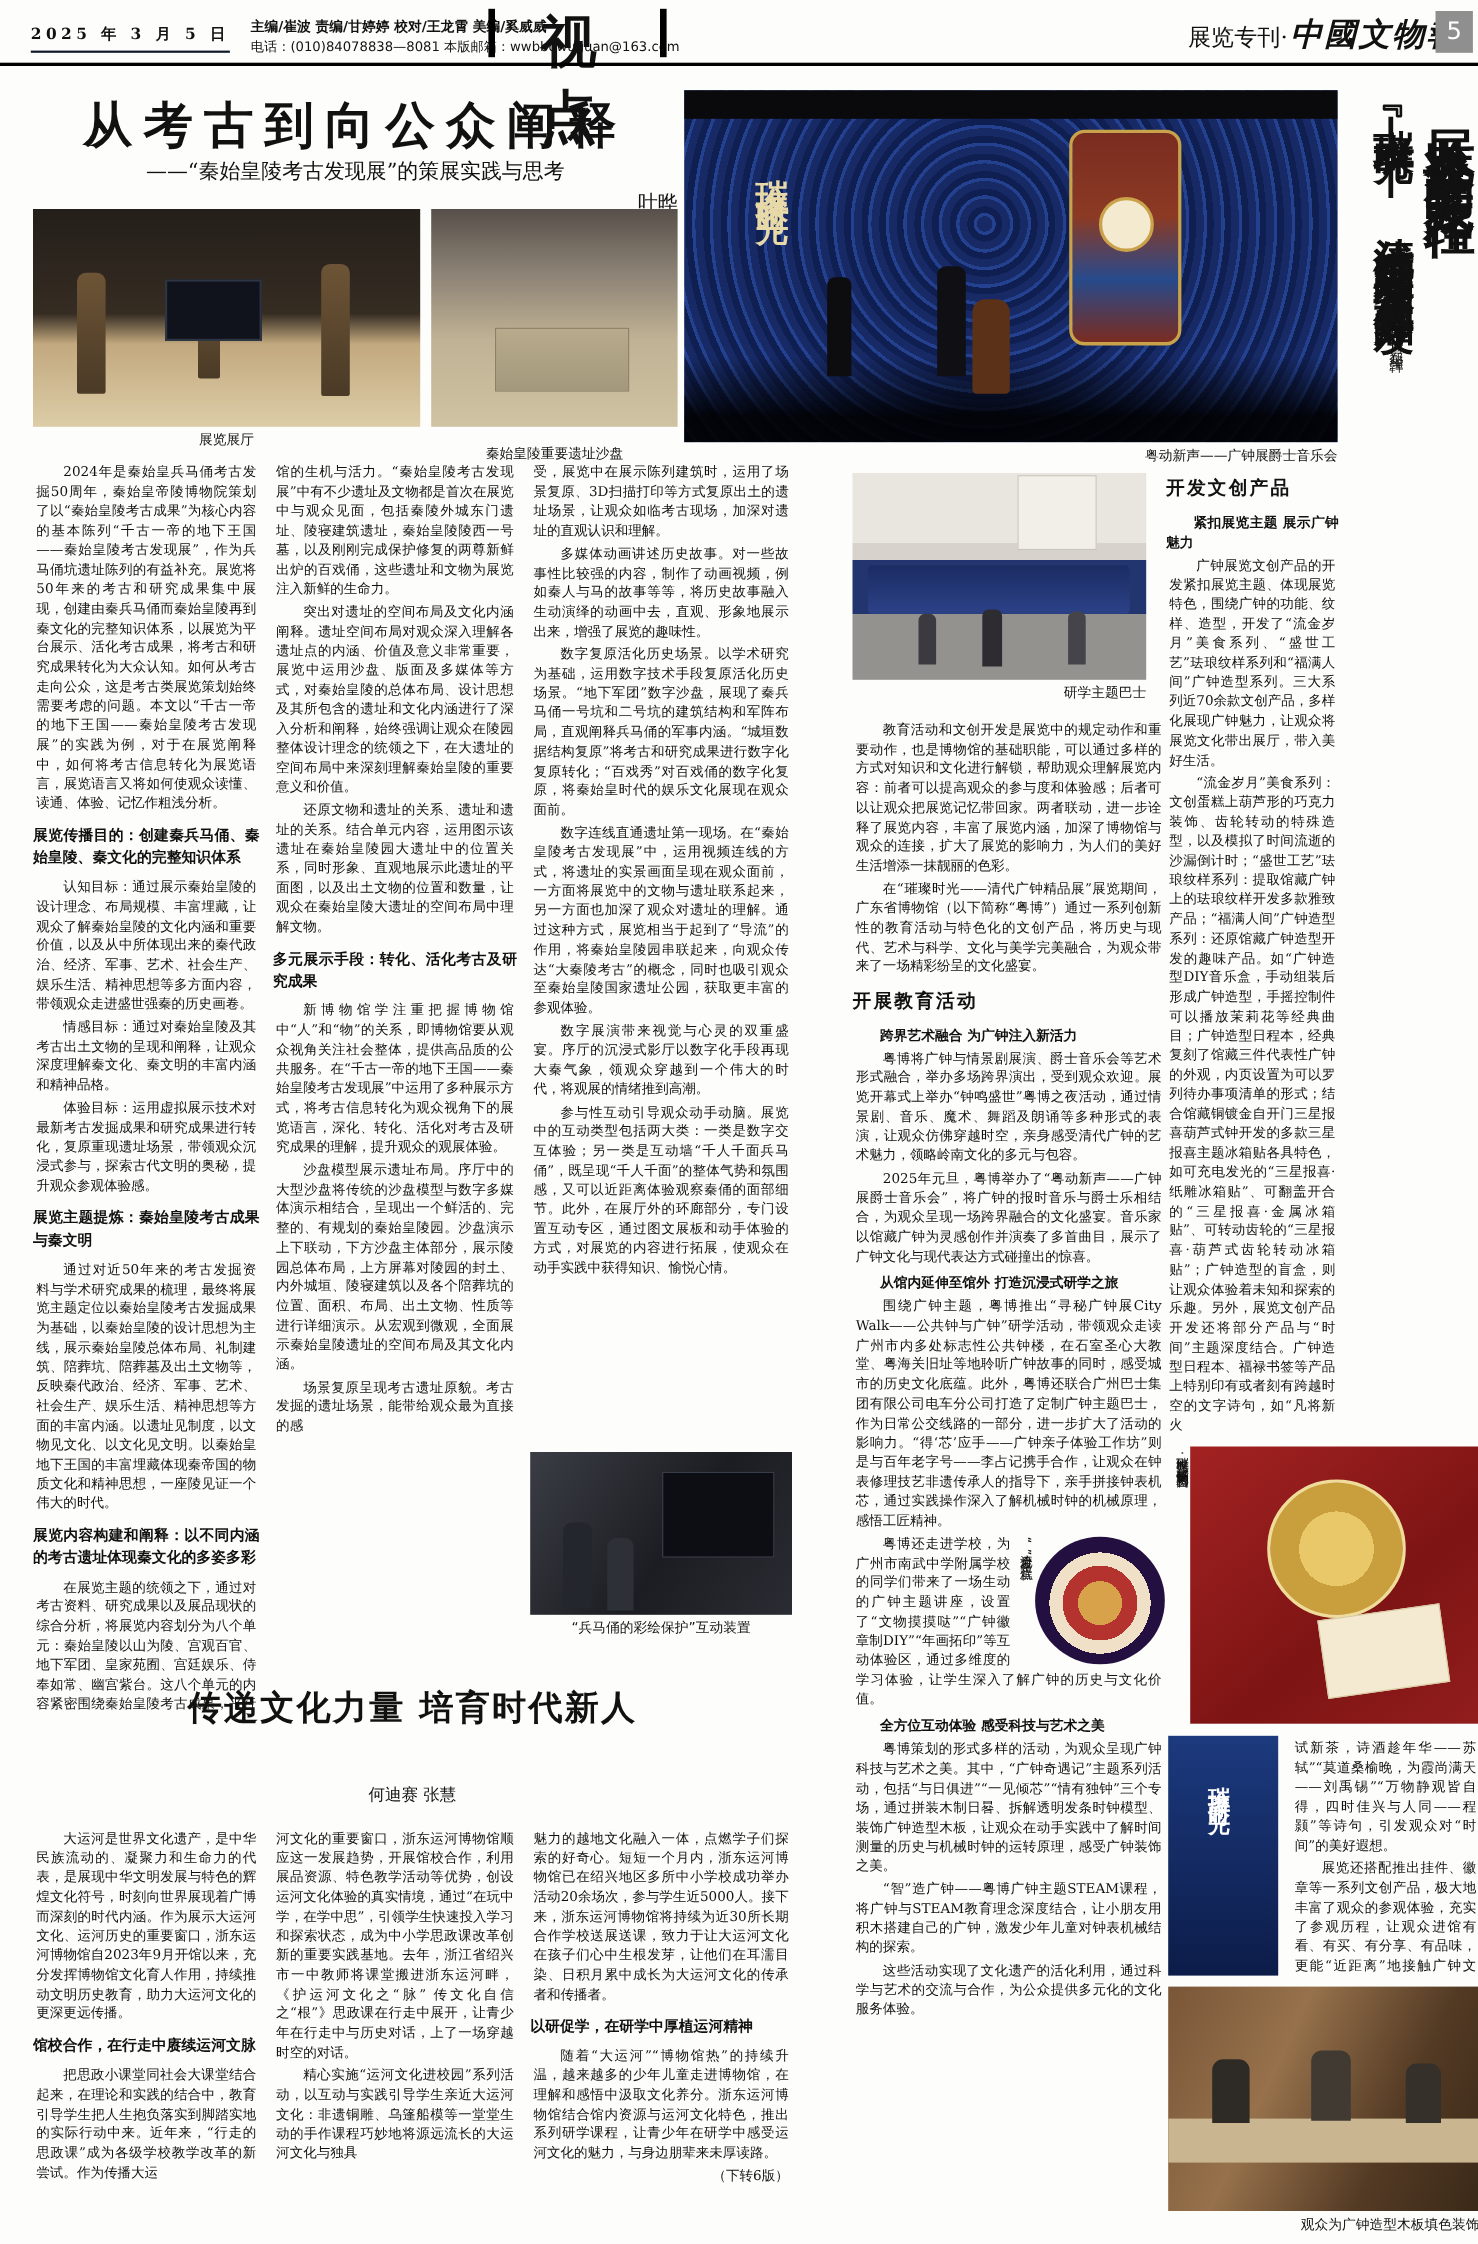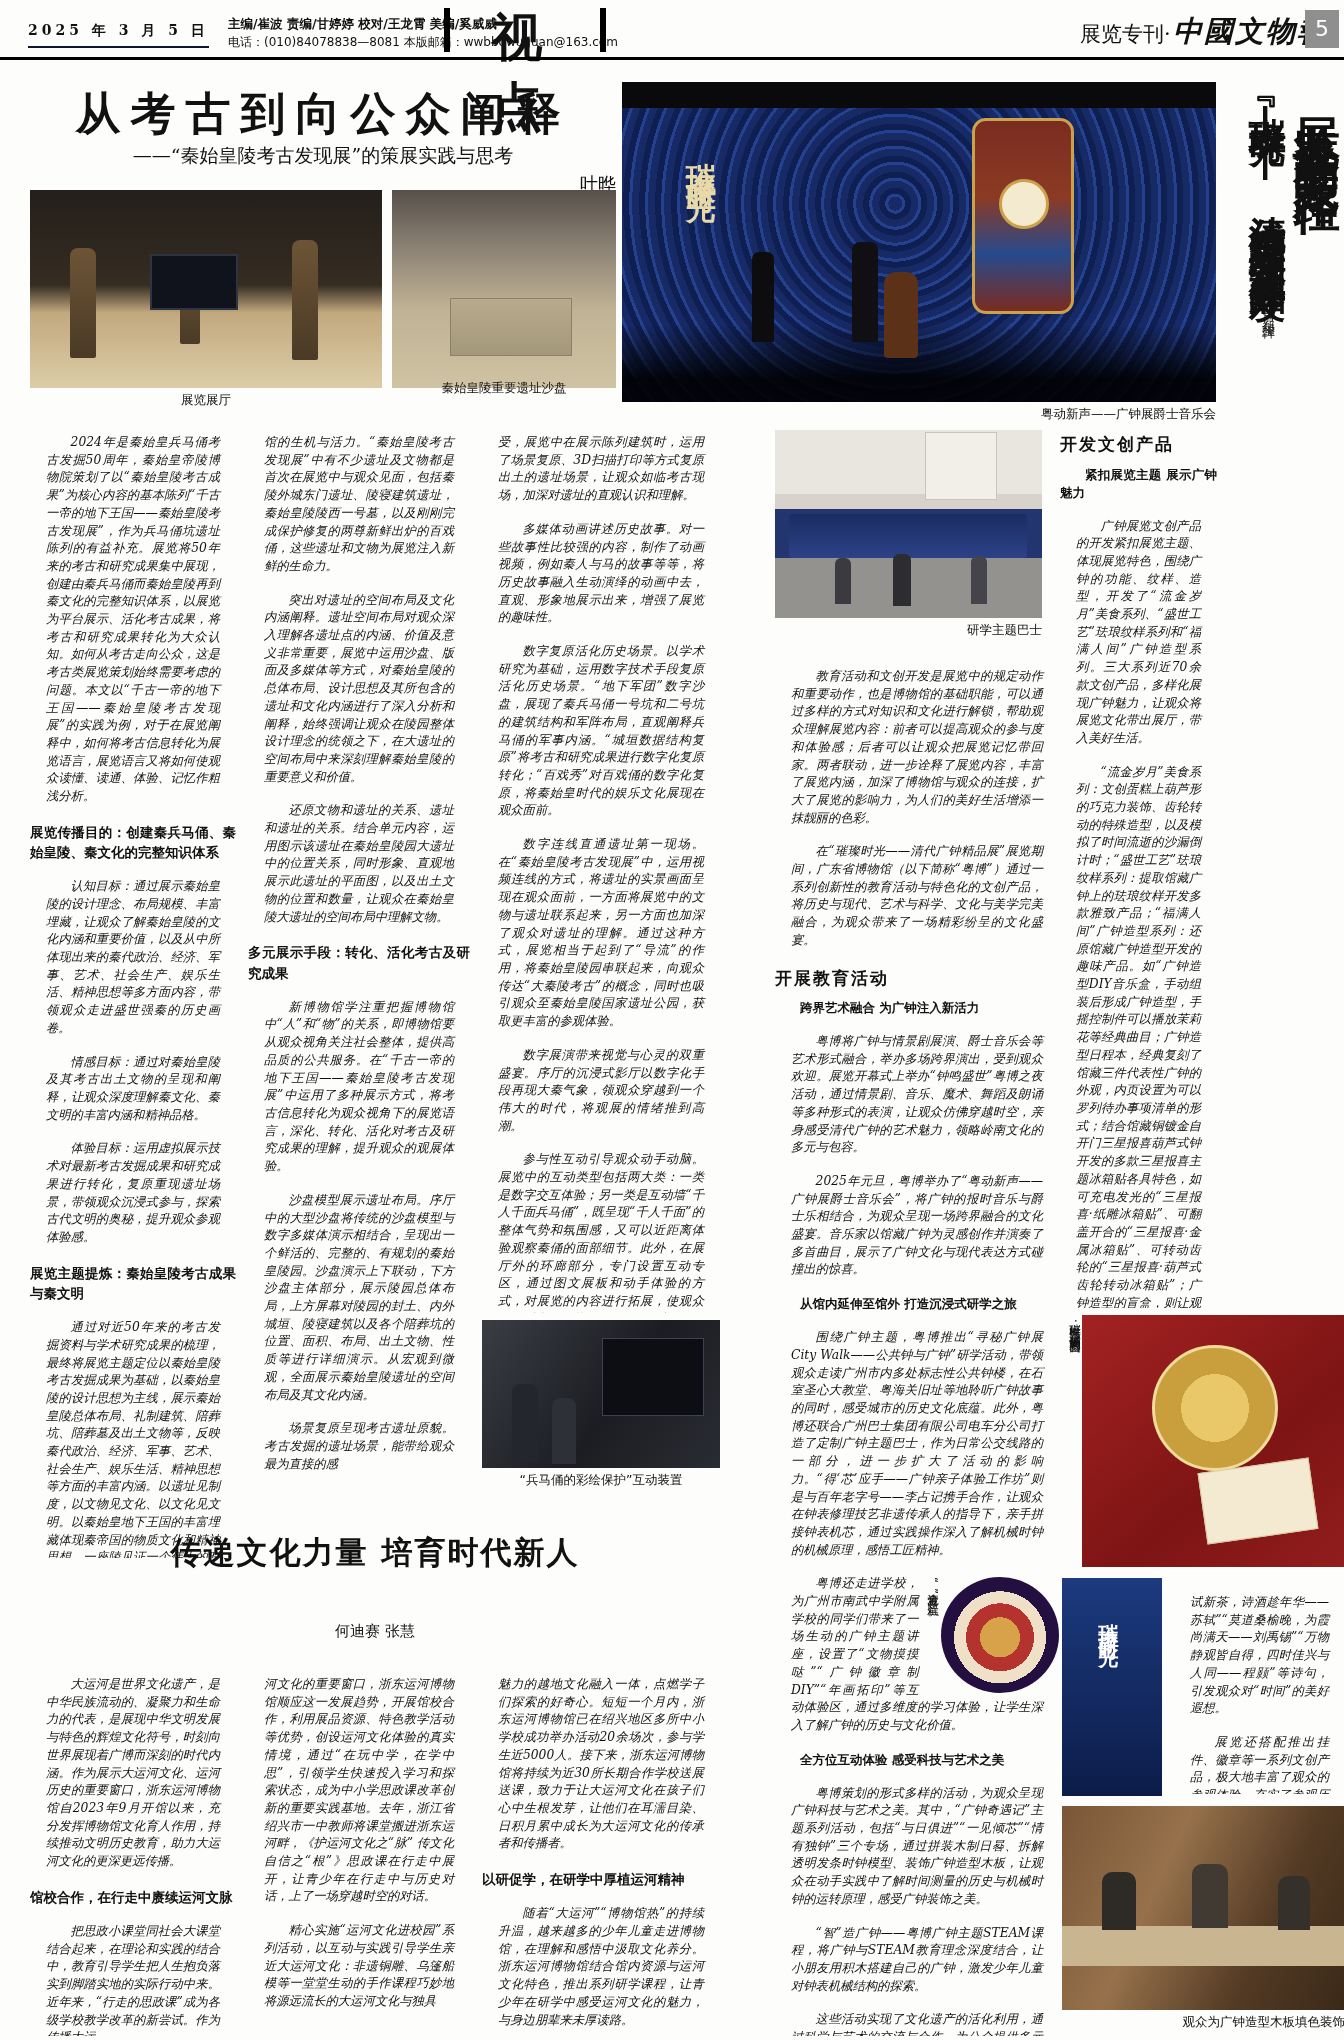--- a/index.html
+++ b/index.html
@@ -13,21 +13,21 @@
   .hdr-bar{position:absolute;top:8px;width:6px;height:44px;background:#000;}
   .hdr-mast{position:absolute;left:462px;top:4px;width:128px;text-align:center;font-size:51px;font-weight:bold;
             font-family:"DejaVu Sans","Liberation Sans",sans-serif;letter-spacing:18px;}
   .hdr-edition{position:absolute;left:1080px;top:20px;font-size:21px;}
   .hdr-brand{position:absolute;left:1173px;top:12px;font-size:29px;font-weight:bold;font-style:italic;letter-spacing:2px;}
   .hdr-page{position:absolute;left:1305px;top:10px;width:34px;height:38px;background:#8f8f8f;color:#fff;
             text-align:center;line-height:38px;font-size:22px;font-family:"DejaVu Sans",sans-serif;}
   .hdr-rule{position:absolute;left:0;top:57px;width:1344px;height:3px;background:#000;}
   
   .col{position:absolute;overflow:hidden;font-size:12.3px;line-height:1.44;text-align:justify;}
-  .col p{margin:16px;text-indent:2em;font-style:italic;}
+  .col p{margin:3px;text-indent:2em;}
   .col p.noind{text-indent:0;}
   .col h4{margin:10px 0 8px 0;font-size:13.5px;line-height:1.5;font-family:"DejaVu Sans","Liberation Sans",sans-serif;
           font-weight:bold;text-indent:0;}
   .col h5{margin:6px 0 4px 0;font-size:12.5px;font-family:"DejaVu Sans","Liberation Sans",sans-serif;
           font-weight:bold;text-indent:2em;}
   .caption{position:absolute;font-size:12.5px;font-family:"DejaVu Sans","Liberation Sans",sans-serif;}
   .cap-c{text-align:center;} .cap-r{text-align:right;}
   
   .a1-h1{position:absolute;left:30px;top:84px;width:586px;text-align:center;font-size:45px;font-weight:bold;letter-spacing:10px;}
   .a1-sub{position:absolute;left:30px;top:143px;width:586px;text-align:center;font-size:19px;}
@@ -73,21 +73,21 @@
     <div class="shape warrior" style="left:40px;top:58px;height:110px;"></div>
     <div class="shape warrior" style="left:150px;top:74px;height:80px;width:20px;"></div>
     <div class="shape warrior" style="left:262px;top:50px;height:120px;"></div>
     <div class="shape" style="left:120px;top:64px;width:84px;height:52px;background:#10131c;border:2px solid #2e3542;"></div>
   </div>
   <div class="caption cap-c" style="left:30px;top:392px;width:352px;">展览展厅</div>
 
   <div class="ph" style="left:392px;top:190px;width:224px;height:198px;background:linear-gradient(#57504a 0%,#8d8376 30%,#c0b294 60%,#cfc3a3 100%);">
     <div class="shape" style="left:58px;top:108px;width:120px;height:56px;background:linear-gradient(#b8ab8c,#a4987c);border:1px solid #8c8168;"></div>
   </div>
-  <div class="caption cap-c" style="left:392px;top:380px;width:224px;">秦始皇陵重要遗址沙盘</div>
+  <div class="caption cap-c" style="left:392px;top:404px;width:224px;">秦始皇陵重要遗址沙盘</div>
 
   <div class="col" style="left:30px;top:418px;width:206px;height:1140px;">
     <p>2024年是秦始皇兵马俑考古发掘50周年，秦始皇帝陵博物院策划了以“秦始皇陵考古成果”为核心内容的基本陈列“千古一帝的地下王国——秦始皇陵考古发现展”，作为兵马俑坑遗址陈列的有益补充。展览将50年来的考古和研究成果集中展现，创建由秦兵马俑而秦始皇陵再到秦文化的完整知识体系，以展览为平台展示、活化考古成果，将考古和研究成果转化为大众认知。如何从考古走向公众，这是考古类展览策划始终需要考虑的问题。本文以“千古一帝的地下王国——秦始皇陵考古发现展”的实践为例，对于在展览阐释中，如何将考古信息转化为展览语言，展览语言又将如何使观众读懂、读通、体验、记忆作粗浅分析。</p>
     <h4>展览传播目的：创建秦兵马俑、秦始皇陵、秦文化的完整知识体系</h4>
     <p>认知目标：通过展示秦始皇陵的设计理念、布局规模、丰富埋藏，让观众了解秦始皇陵的文化内涵和重要价值，以及从中所体现出来的秦代政治、经济、军事、艺术、社会生产、娱乐生活、精神思想等多方面内容，带领观众走进盛世强秦的历史画卷。</p>
     <p>情感目标：通过对秦始皇陵及其考古出土文物的呈现和阐释，让观众深度理解秦文化、秦文明的丰富内涵和精神品格。</p>
     <p>体验目标：运用虚拟展示技术对最新考古发掘成果和研究成果进行转化，复原重现遗址场景，带领观众沉浸式参与，探索古代文明的奥秘，提升观众参观体验感。</p>
     <h4>展览主题提炼：秦始皇陵考古成果与秦文明</h4>
     <p>通过对近50年来的考古发掘资料与学术研究成果的梳理，最终将展览主题定位以秦始皇陵考古发掘成果为基础，以秦始皇陵的设计思想为主线，展示秦始皇陵总体布局、礼制建筑、陪葬坑、陪葬墓及出土文物等，反映秦代政治、经济、军事、艺术、社会生产、娱乐生活、精神思想等方面的丰富内涵。以遗址见制度，以文物见文化、以文化见文明。以秦始皇地下王国的丰富埋藏体现秦帝国的物质文化和精神思想，一座陵见证一个伟大的时代。</p>
     <h4>展览内容构建和阐释：以不同内涵的考古遗址体现秦文化的多姿多彩</h4>

